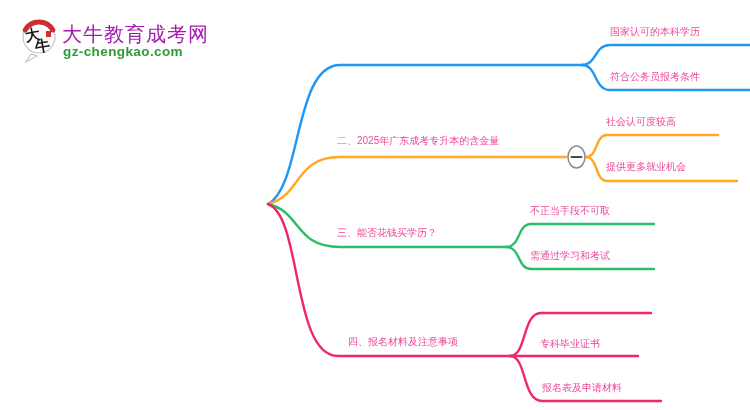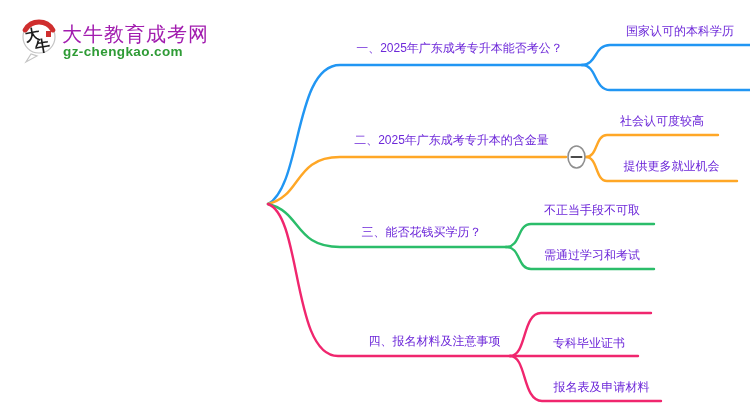--- a/index.html
+++ b/index.html
@@ -2,22 +2,22 @@
 <html><head>
 <meta charset="utf-8">
 <style>
   html,body { margin:0; padding:0; background:#fff; }
   .stage {
     position:relative; width:750px; height:410px; background:#ffffff;
     overflow:hidden; font-family:"Liberation Sans","DejaVu Sans",sans-serif;
   }
   svg.wires { position:absolute; left:0; top:0; pointer-events:none; }
   .node {
-    position:absolute; font-size:12px; line-height:15px; color:#6d28d9;
-    text-align:center; white-space:nowrap; cursor:default;
+    position:absolute; font-size:10px; line-height:15px; color:#ec4899;
+    white-space:nowrap; cursor:default;
   }
   .logo { position:absolute; left:16px; top:14px; width:220px; height:52px; cursor:pointer; }
   .logo-icon { position:absolute; left:2px; top:2px; }
   .brand-name {
     position:absolute; left:46px; top:7px; font-size:20px; font-weight:400;
     color:#a21caf; letter-spacing:1px; white-space:nowrap;
   }
   .brand-domain {
     position:absolute; left:47px; top:30px; font-size:13.5px; font-weight:700;
     color:#2e9b35; letter-spacing:0.4px; white-space:nowrap;
@@ -65,22 +65,22 @@
       <path d="M7.2,14 A16,16 0 0 1 34.8,14" fill="none" stroke="#cf2e2e" stroke-width="5" stroke-linecap="round"></path>
       <rect x="28" y="15" width="5" height="6" fill="#cf2e2e"></rect>
       <text x="7" y="24" font-size="15" font-weight="bold" fill="#1c1c1c" font-family="'Liberation Serif','DejaVu Serif',serif" transform="rotate(-10 14 19)">大</text>
       <text x="17" y="35" font-size="15" font-weight="bold" fill="#1c1c1c" font-family="'Liberation Serif','DejaVu Serif',serif" transform="rotate(-10 24 30)">牛</text>
     </svg>
     <div class="brand-name">大牛教育成考网</div>
     <div class="brand-domain">gz-chengkao.com</div>
   </div>
 
 
-  <div class="node" style="left:337px;top:41px;width:245px">一、2025年广东成考专升本能否考公？</div>
   <div class="node" style="left:610px;top:24px;width:140px">国家认可的本科学历</div>
+  <div class="node" style="left:610px;top:69px;width:140px">符合公务员报考条件</div>
 
   <div class="node" style="left:337px;top:133px;width:229px">二、2025年广东成考专升本的含金量</div>
   <div class="node" style="left:606px;top:114px;width:112px">社会认可度较高</div>
   <div class="node" style="left:606px;top:159px;width:131px">提供更多就业机会</div>
 
   <div class="node" style="left:337px;top:225px;width:169px">三、能否花钱买学历？</div>
   <div class="node" style="left:530px;top:248px;width:124px">需通过学习和考试</div>
   <div class="node" style="left:530px;top:203px;width:124px">不正当手段不可取</div>
 
   <div class="node" style="left:348px;top:334px;width:173px">四、报名材料及注意事项</div>

